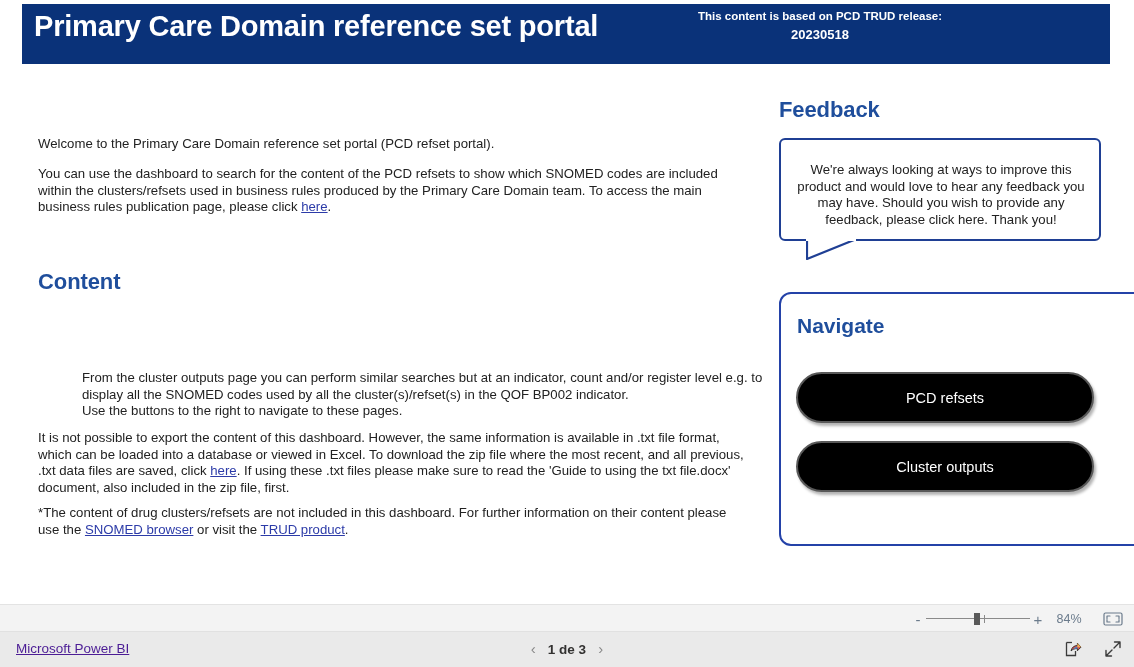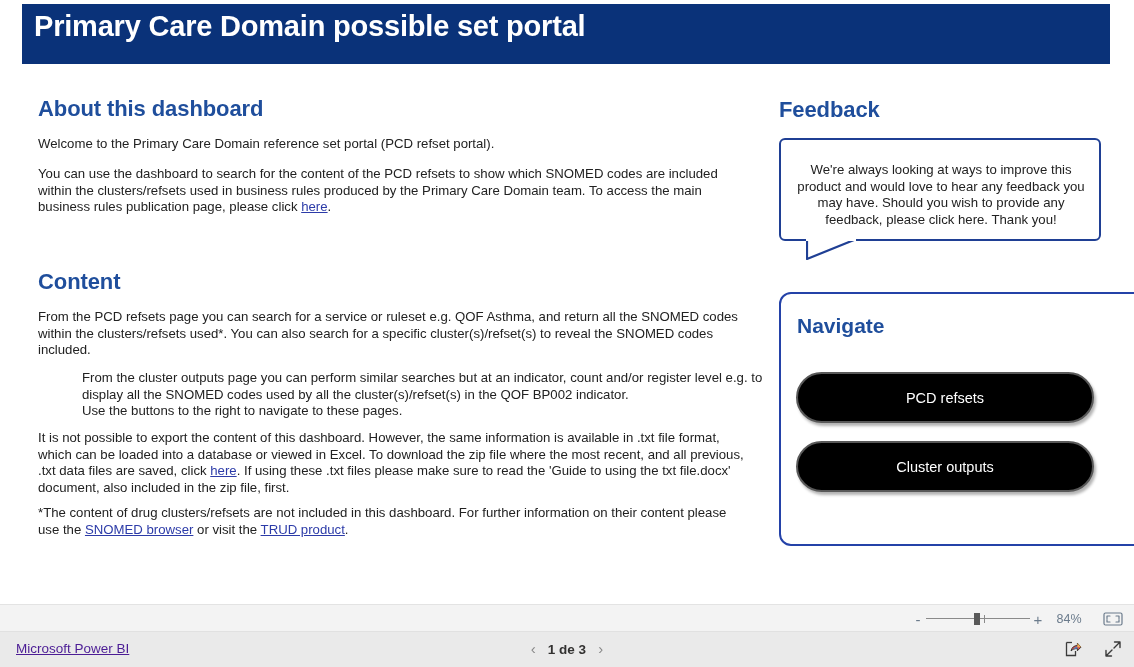--- a/index.html
+++ b/index.html
@@ -270,34 +270,36 @@
   .status-icon { cursor: pointer; display: block; }
 </style>
 </head>
 <body>
 
 <div id="app">
 
   <div id="canvas">
 
     <div id="header-band">
-      <div id="header-title">Primary Care Domain possible set portal</div>
-    </div>
-
-    <div class="section-heading" id="about-heading">About this dashboard</div>
+      <div id="header-title">Primary Care Domain reference set portal</div>
+      <div id="release-block">
+        <span id="release-label">This content is based on PCD TRUD release:</span>
+        <span id="release-value">20230518</span>
+      </div>
+    </div>
+
 
     <div class="body-text" id="about-p2">
       <span>You can use the dashboard to search for the content of the PCD refsets to show which SNOMED codes are included within the clusters/refsets used in business rules produced by the Primary Care Domain team. To access the main business rules publication page, please click </span><a class="inline-link">here</a><span>.</span>
     </div>
 
     <div class="body-text" id="about-p1">Welcome to the Primary Care Domain reference set portal (PCD refset portal).</div>
 
     <div class="section-heading" id="content-heading">Content</div>
 
-    <div class="body-text" id="content-p1">From the PCD refsets page you can search for a service or ruleset e.g. QOF Asthma, and return all the SNOMED codes within the clusters/refsets used*. You can also search for a specific cluster(s)/refset(s) to reveal the SNOMED codes included.</div>
 
     <div class="body-text" id="content-p2" style="white-space: pre-line;">From the cluster outputs page you can perform similar searches but at an indicator, count and/or register level e.g. to display all the SNOMED codes used by all the cluster(s)/refset(s) in the QOF BP002 indicator.
 Use the buttons to the right to navigate to these pages.</div>
 
     <div class="body-text" id="content-p3">
       <span>It is not possible to export the content of this dashboard. However, the same information is available in .txt file format, which can be loaded into a database or viewed in Excel. To download the zip file where the most recent, and all previous, .txt data files are saved, click </span><a class="inline-link">here</a><span>. If using these .txt files please make sure to read the 'Guide to using the txt file.docx' document, also included in the zip file, first.</span>
     </div>
 
     <div class="body-text" id="content-p4">
       <span>*The content of drug clusters/refsets are not included in this dashboard. For further information on their content please use the </span><a class="inline-link">SNOMED browser</a><span> or visit the </span><a class="inline-link">TRUD product</a><span>.</span>

